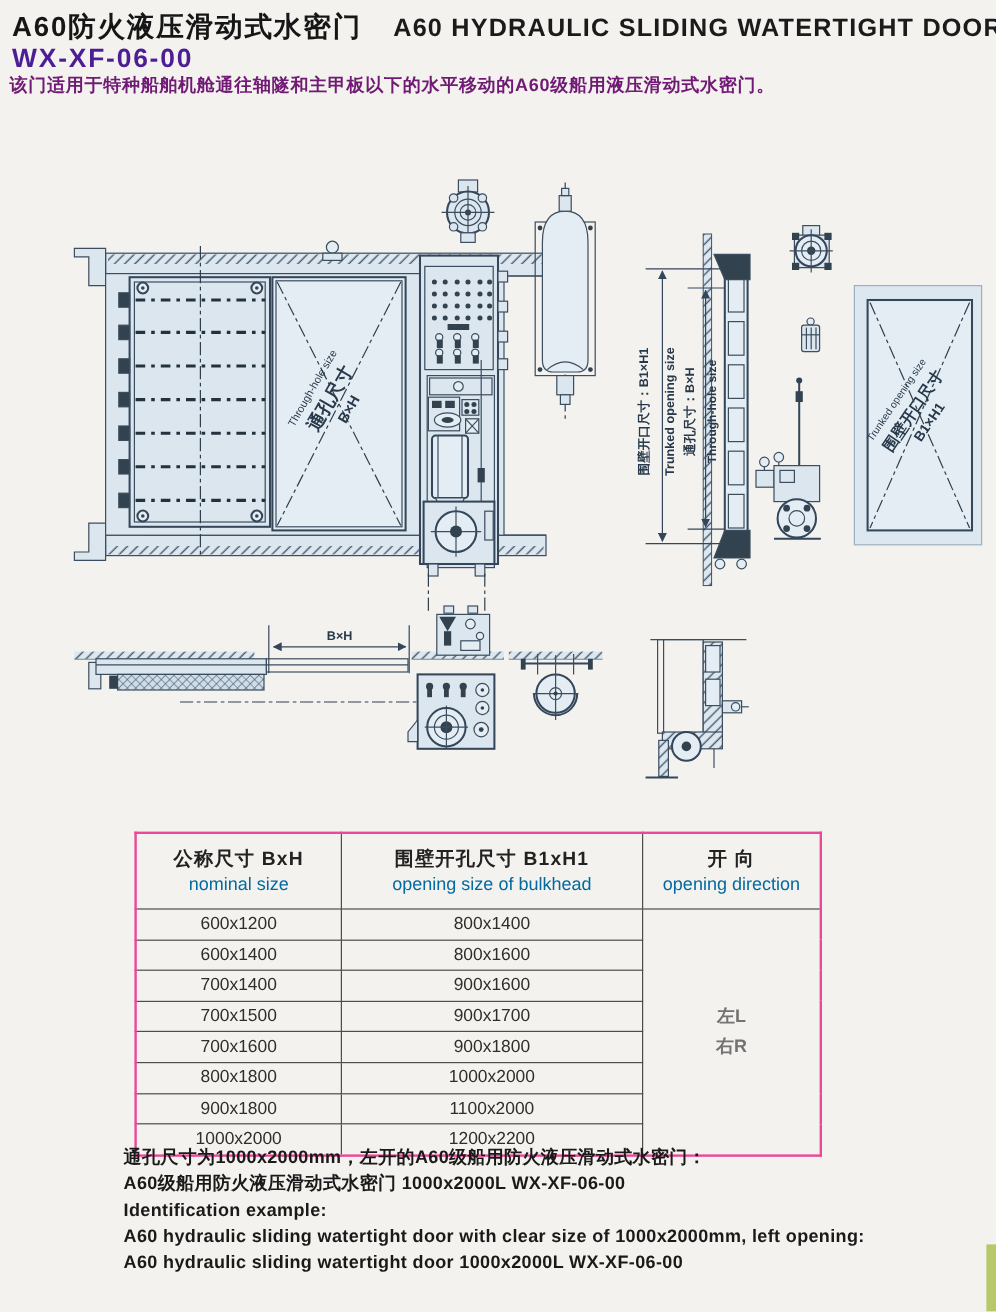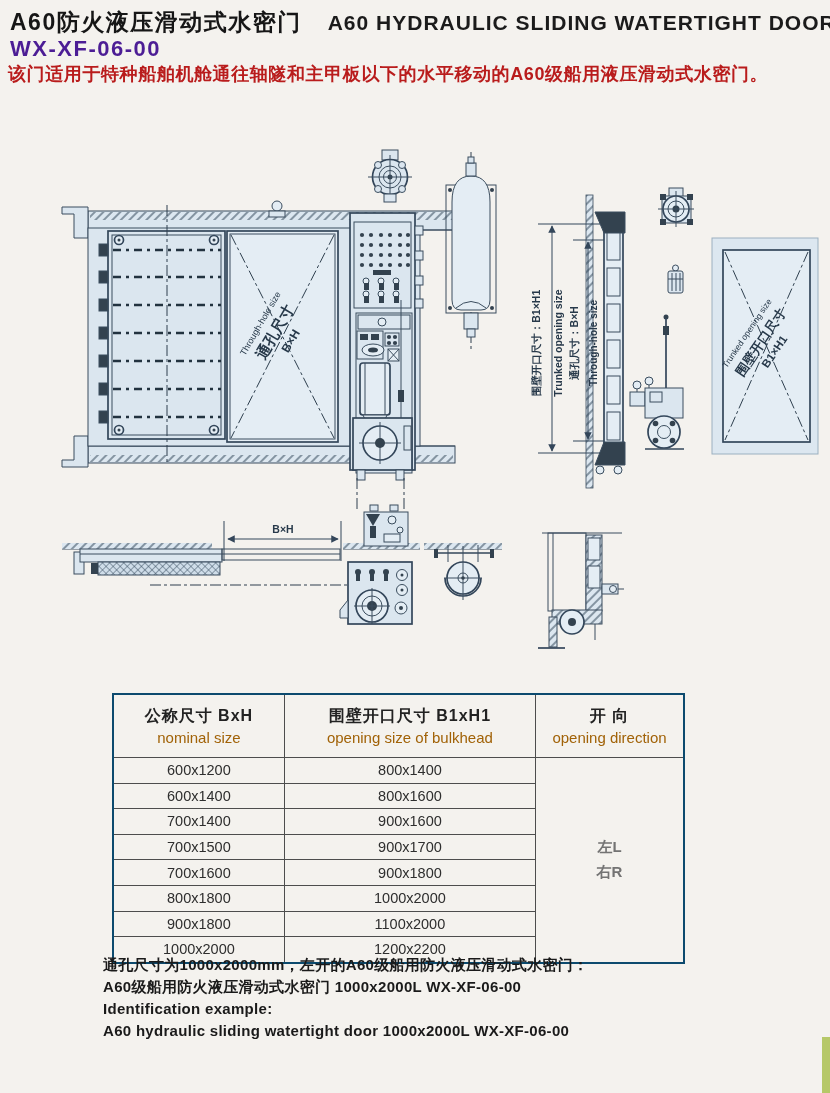--- a/index.html
+++ b/index.html
@@ -3,37 +3,37 @@
 <meta charset="utf-8">
 <style>
   html,body{margin:0;padding:0;}
   body{width:830px;height:1093px;position:relative;background:#f4f2ee;overflow:hidden;
        font-family:"Liberation Sans",sans-serif;color:#1d1d1d;}
   .page{position:absolute;inset:0;}
   .title-row{position:absolute;left:10px;top:7px;display:flex;gap:26px;align-items:baseline;white-space:nowrap;}
   .title-cn{font-size:23px;font-weight:700;letter-spacing:1.5px;color:#161616;}
   .title-en{font-size:21px;font-weight:700;letter-spacing:1px;color:#1b1b1b;}
   .model{position:absolute;left:10px;top:36px;font-size:22px;font-weight:700;letter-spacing:1.5px;color:#4c1d95;}
-  .desc{position:absolute;left:8px;top:62px;font-size:18px;font-weight:700;letter-spacing:.6px;color:#b91c1c;}
+  .desc{position:absolute;left:8px;top:62px;font-size:15px;font-weight:700;letter-spacing:.6px;color:#701a75;}
   svg.drawing{position:absolute;left:0;top:0;width:830px;height:1093px;}
   svg .ln{stroke:#3b4d5e;stroke-width:1;fill:none;}
   svg .ln2{stroke:#33465a;stroke-width:1.7;fill:none;}
   svg .fb{fill:#dbe6ef;}
   svg .fb2{fill:#e4edf4;}
   svg .dk{fill:#33424f;}
   svg .dd{stroke:#2e3f4e;stroke-width:1;fill:none;stroke-dasharray:11 3 3 3;}
   svg .ddh{stroke:#22323f;stroke-width:2.6;fill:none;stroke-dasharray:8 5 3 5;}
   svg .dim{stroke:#33465a;stroke-width:1;fill:none;}
   svg text{fill:#27394a;font-family:"Liberation Sans",sans-serif;}
   .size-table{position:absolute;left:112px;top:693px;width:573px;border-collapse:collapse;
-      table-layout:fixed;border:2px solid #0c4a6e;}
+      table-layout:fixed;border:2px solid #ec4899;}
   .size-table th,.size-table td{border:1px solid #4d4d4d;text-align:center;padding:0;}
   .size-table thead th{height:62px;vertical-align:middle;}
   .th-cn{font-size:16px;font-weight:700;letter-spacing:1px;color:#222;}
-  .th-en{font-size:15px;font-weight:400;color:#a16207;margin-top:2px;}
+  .th-en{font-size:15px;font-weight:400;color:#0369a1;margin-top:2px;}
   .size-table tbody td{height:24.6px;font-size:14.5px;color:#2e2e2e;font-weight:500;margin-top:20px;}
   .size-table td.dir-cell{vertical-align:middle;font-weight:700;font-size:15px;color:#737373;}
   .size-table td.dir-cell div{margin:6px 0;}
   .notes{position:absolute;left:103px;top:956px;width:700px;}
   .notes p{margin:0 0 4px 0;font-size:15px;font-weight:700;letter-spacing:.3px;color:#1a1a1a;line-height:18px;}
   .scan-edge{position:absolute;right:0;bottom:0;width:8px;height:56px;background:#b6c868;}
 </style>
 </head>
 <body>
 
@@ -418,21 +418,21 @@
         <col style="width:44%">
         <col style="width:26%">
       </colgroup>
     <thead>
       <tr>
         <th>
           <div class="th-cn">公称尺寸 BxH</div>
           <div class="th-en">nominal size</div>
         </th>
         <th>
-          <div class="th-cn">围壁开口尺寸 B1xH1</div>
+          <div class="th-cn">围壁开孔尺寸 B1xH1</div>
           <div class="th-en">opening size of bulkhead</div>
         </th>
         <th>
           <div class="th-cn">开 向</div>
           <div class="th-en">opening direction</div>
         </th>
       </tr>
     </thead>
     <tbody>
         <tr>
@@ -471,17 +471,18 @@
           <td>1000x2000</td>
           <td>1200x2200</td>
         </tr>
       </tbody>
   </table>
 
   <div class="notes">
     <p>通孔尺寸为1000x2000mm，左开的A60级船用防火液压滑动式水密门：</p>
     <p>A60级船用防火液压滑动式水密门 1000x2000L  WX-XF-06-00</p>
     <p>Identification example:</p>
+    <p>A60 hydraulic sliding watertight door with clear size of 1000x2000mm, left opening:</p>
     <p>A60 hydraulic sliding watertight door 1000x2000L  WX-XF-06-00</p>
   </div>
 
   <div class="scan-edge"></div>
 </div>
 
 </body></html>

